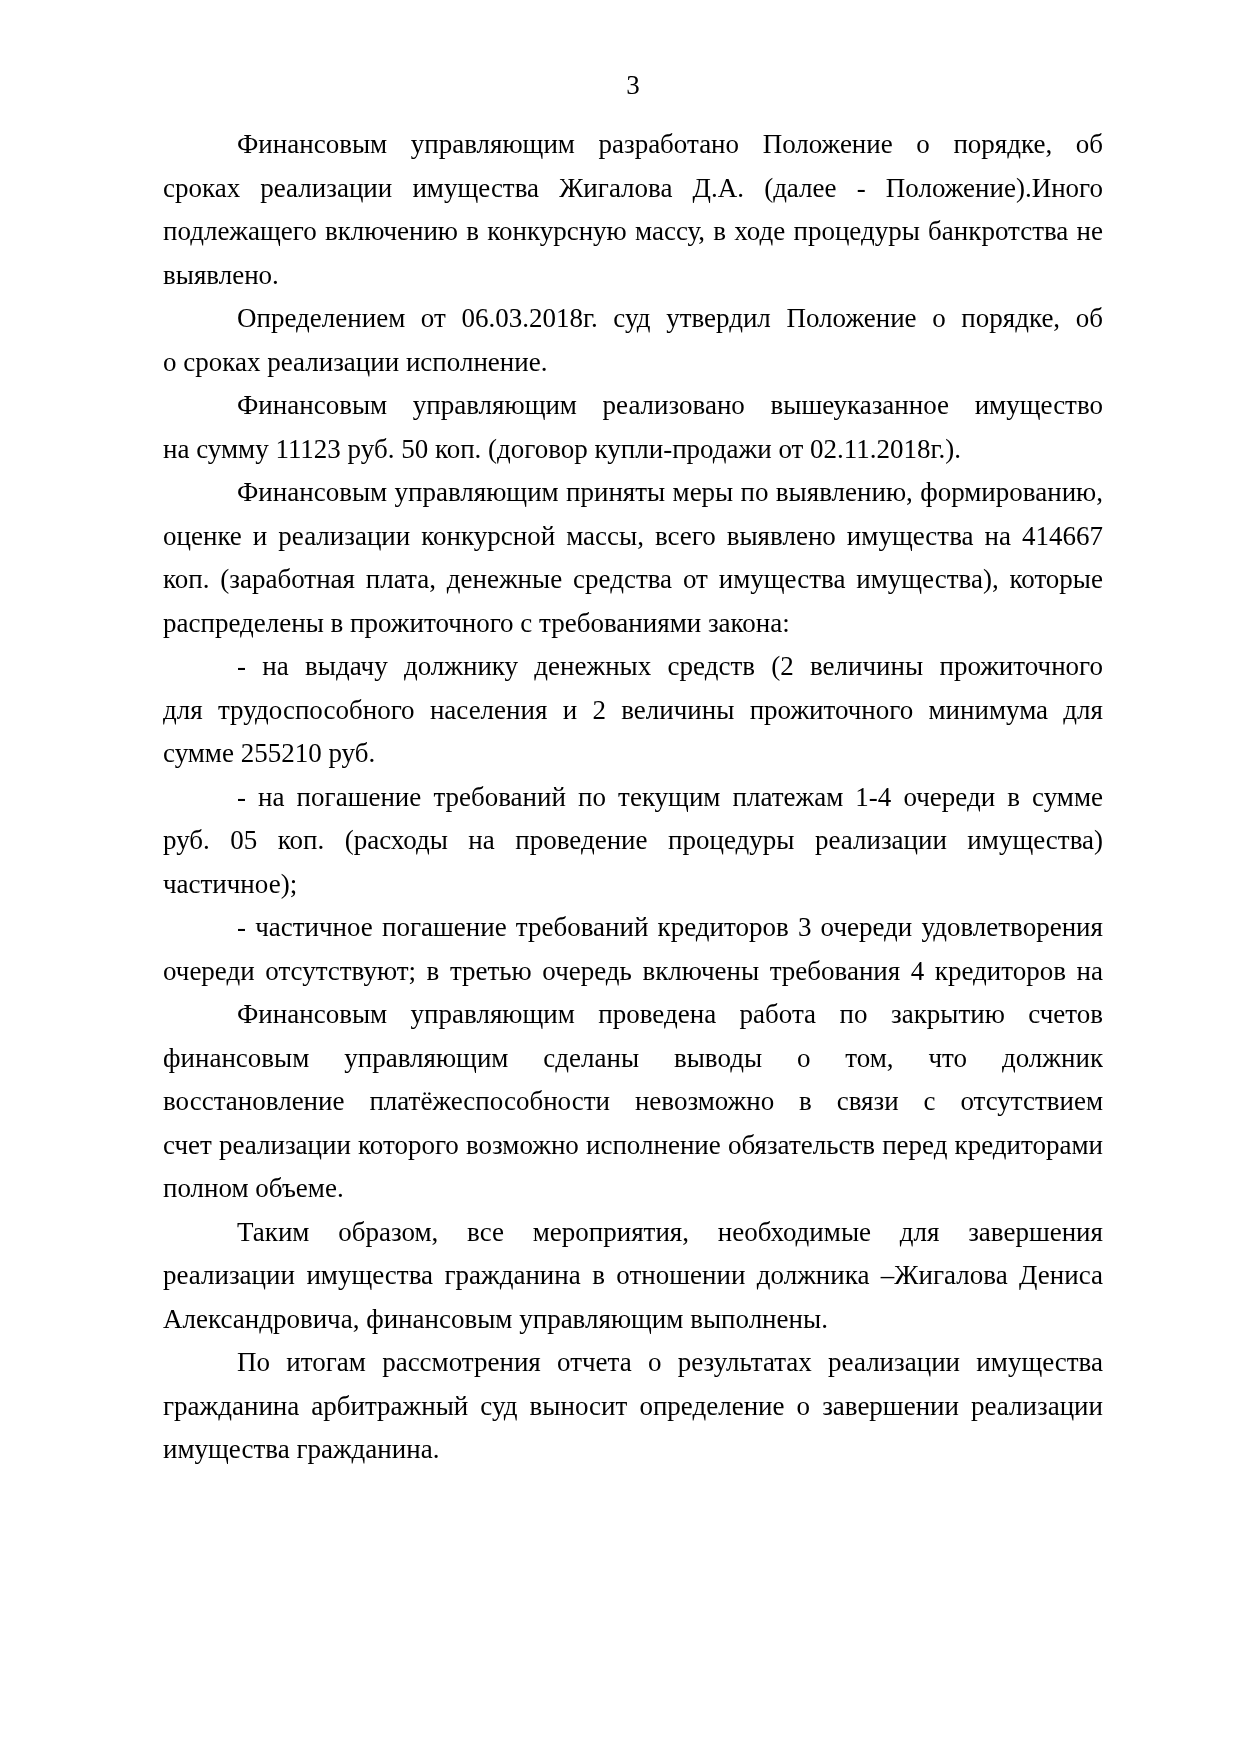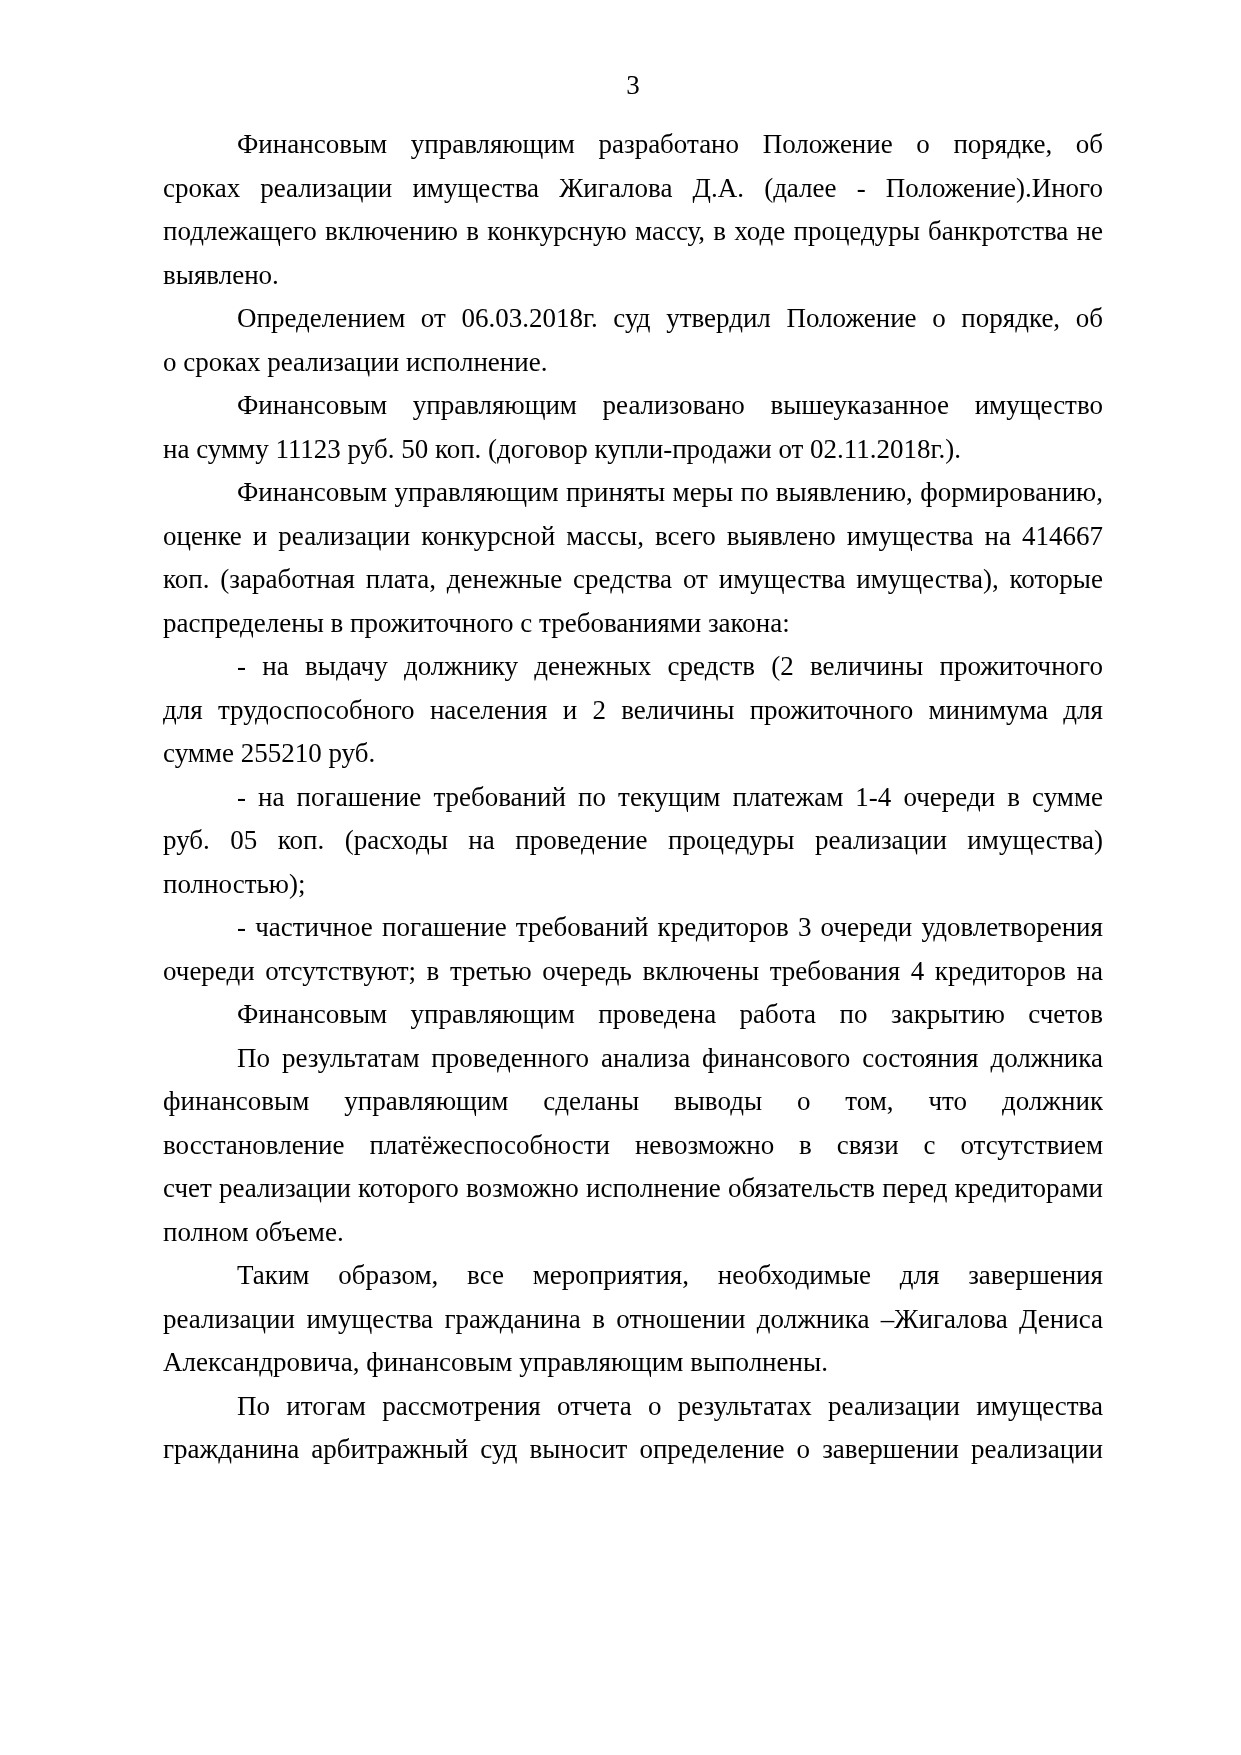--- a/index.html
+++ b/index.html
@@ -71,41 +71,41 @@
         <div class="ln last">распределены в прожиточного с требованиями закона:</div>
       </div>
       <div class="para">
         <div class="ln ind jst">- на выдачу должнику денежных средств (2 величины прожиточного минимума</div>
         <div class="ln jst">для трудоспособного населения и 2 величины прожиточного минимума для детей) в</div>
         <div class="ln last">сумме 255210 руб.</div>
       </div>
       <div class="para">
         <div class="ln ind jst">- на погашение требований  по текущим платежам 1-4 очереди в сумме 13154</div>
         <div class="ln jst">руб. 05 коп. (расходы на проведение процедуры реализации имущества) (погашены</div>
-        <div class="ln last">полностью);</div>
+        <div class="ln last">частичное);</div>
       </div>
       <div class="para">
         <div class="ln ind jst">- частичное погашение требований кредиторов 3 очереди удовлетворения в</div>
       </div>
       <div class="para">
         <div class="ln jst">очереди отсутствуют; в третью очередь включены требования 4  кредиторов на общую</div>
       </div>
       <div class="para">
         <div class="ln ind last">Финансовым управляющим проведена работа по закрытию счетов должника.</div>
       </div>
       <div class="para">
-        <div class="ln ind jst">По результатам проведенного анализа финансового состояния должника</div>
         <div class="ln jst">финансовым управляющим сделаны выводы о том, что должник неплатёжеспособен,</div>
         <div class="ln jst">восстановление платёжеспособности невозможно в связи с отсутствием имущества, за</div>
         <div class="ln jst">счет реализации которого возможно исполнение обязательств перед кредиторами в</div>
         <div class="ln last">полном объеме.</div>
       </div>
       <div class="para">
         <div class="ln ind jst">Таким образом, все мероприятия, необходимые для завершения процедуры</div>
         <div class="ln jst">реализации имущества гражданина в отношении должника –Жигалова Дениса</div>
         <div class="ln last">Александровича, финансовым управляющим выполнены.</div>
       </div>
       <div class="para">
         <div class="ln ind jst">По итогам рассмотрения отчета о результатах реализации имущества</div>
         <div class="ln jst">гражданина арбитражный суд выносит определение о завершении реализации</div>
+        <div class="ln last">имущества гражданина.</div>
       </div>
     </div>
 </div>
 
 </body></html>

